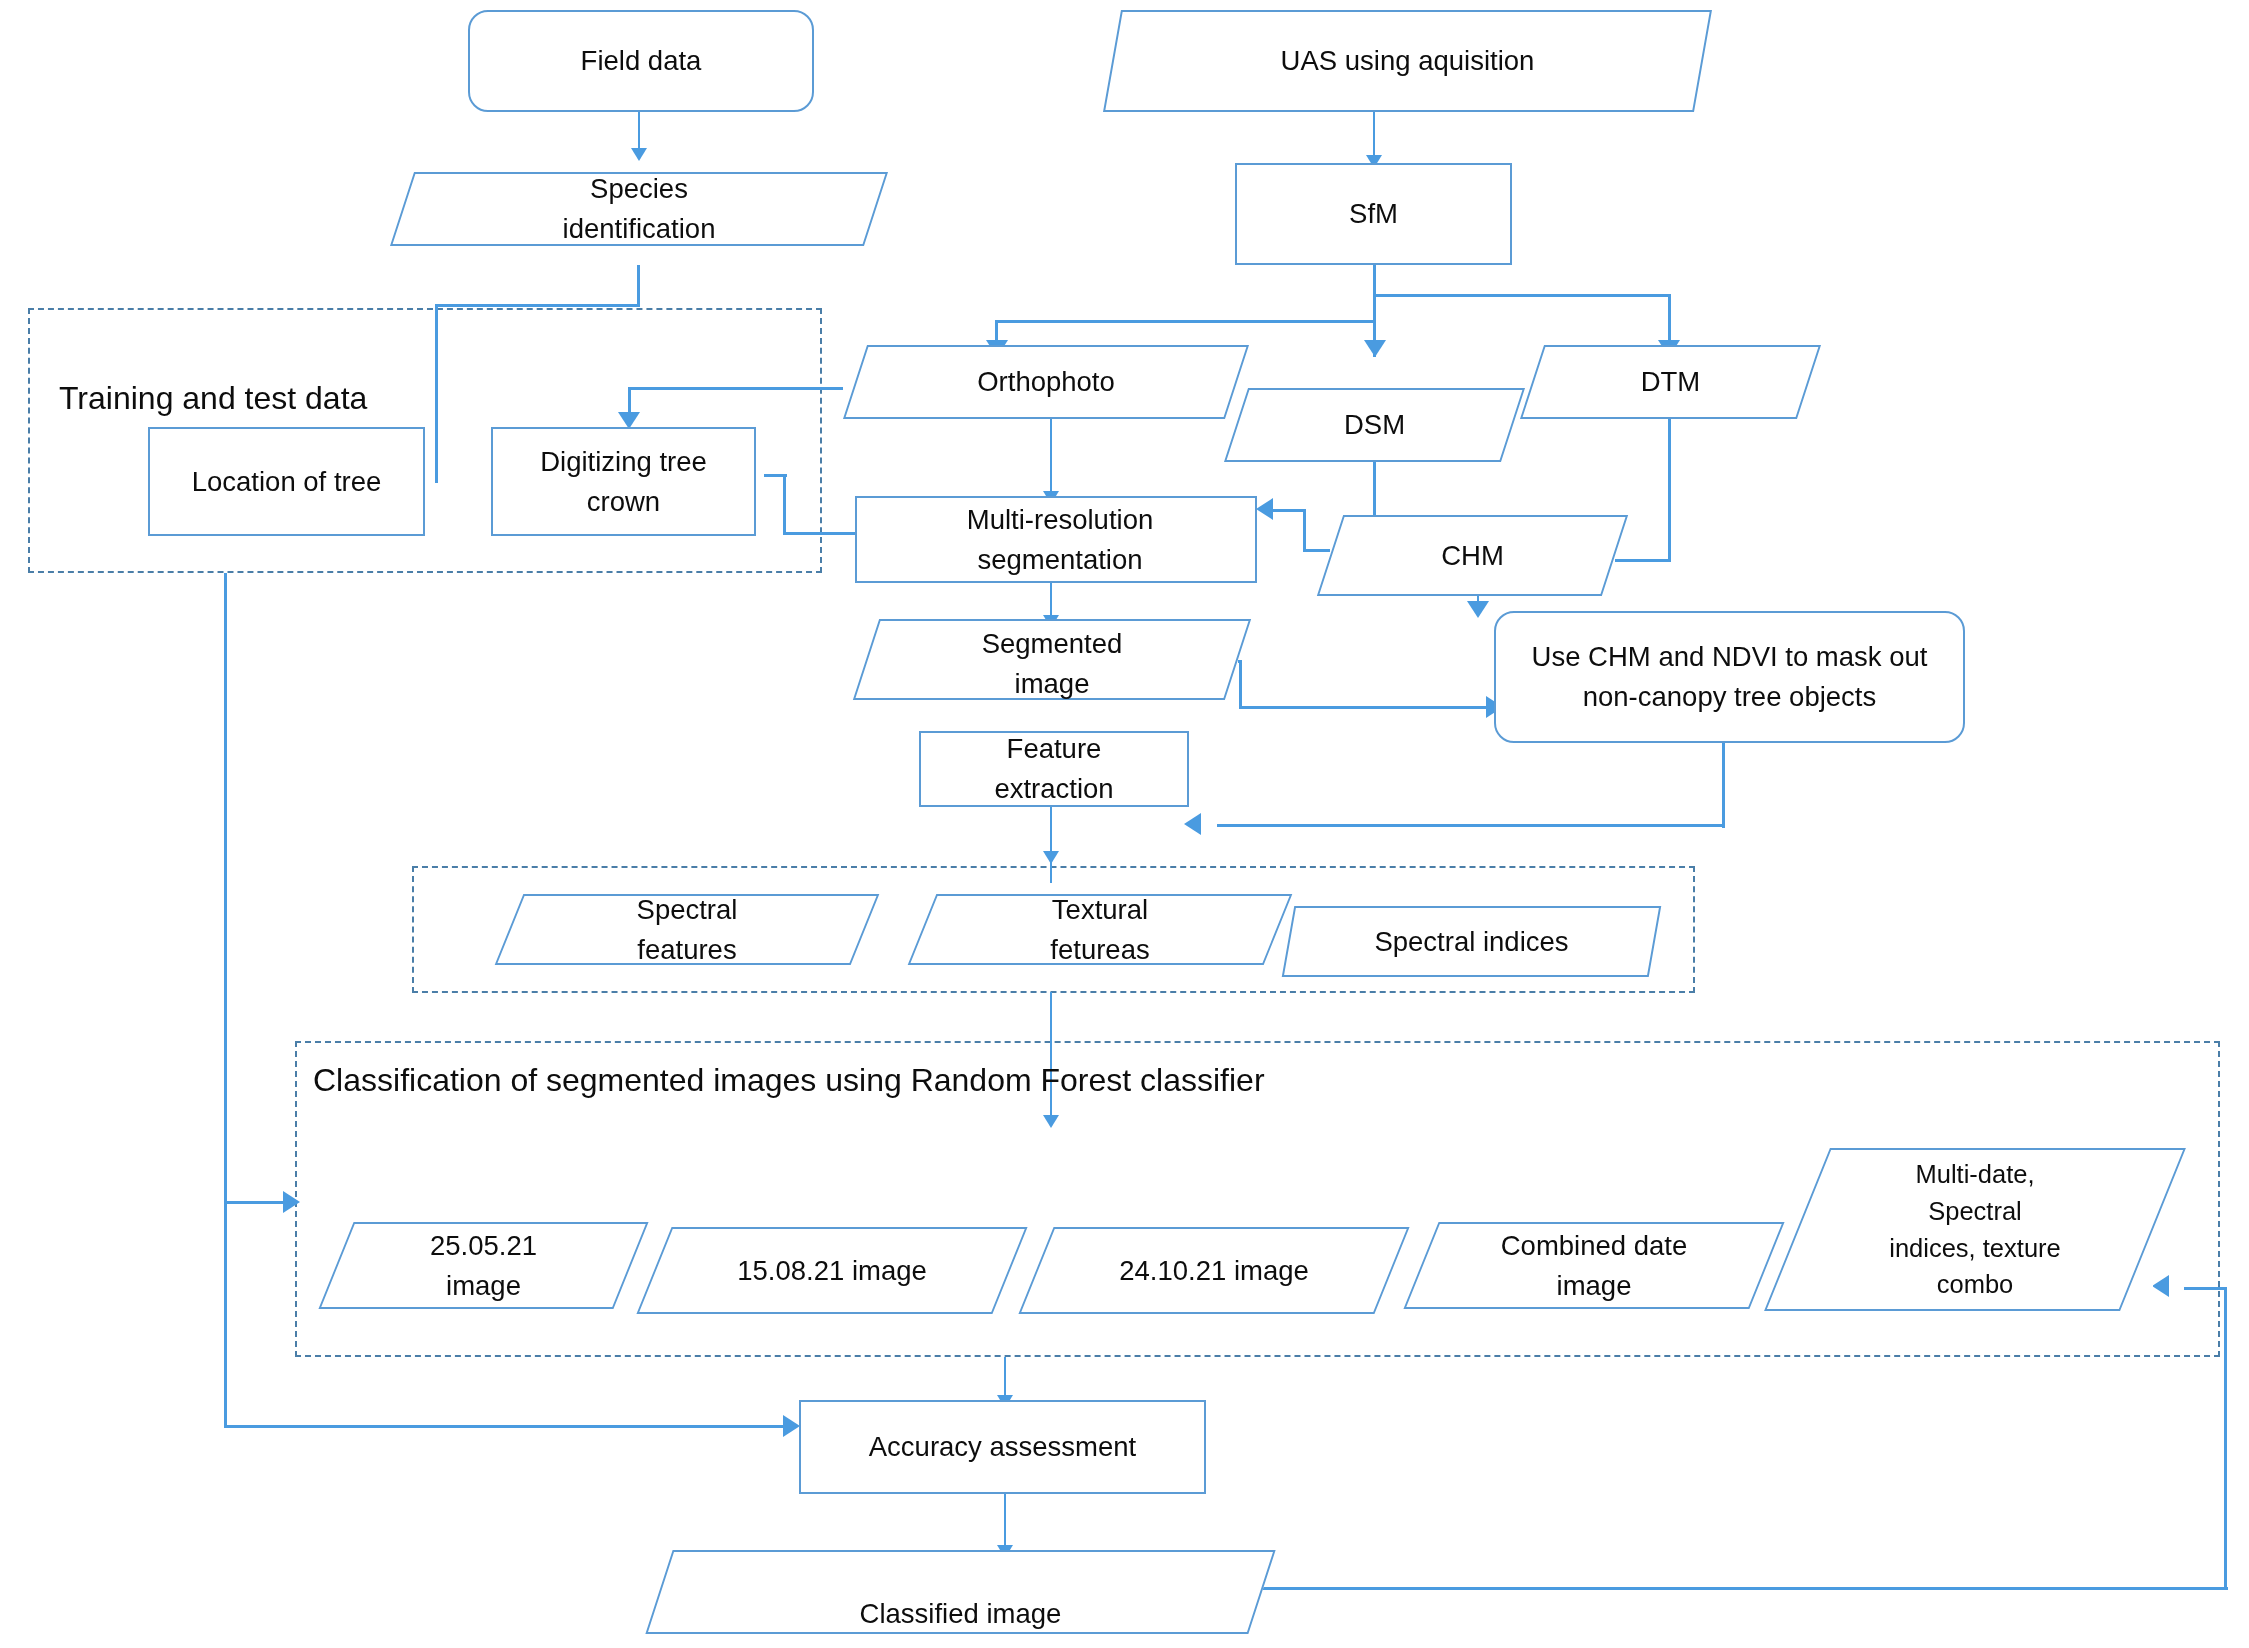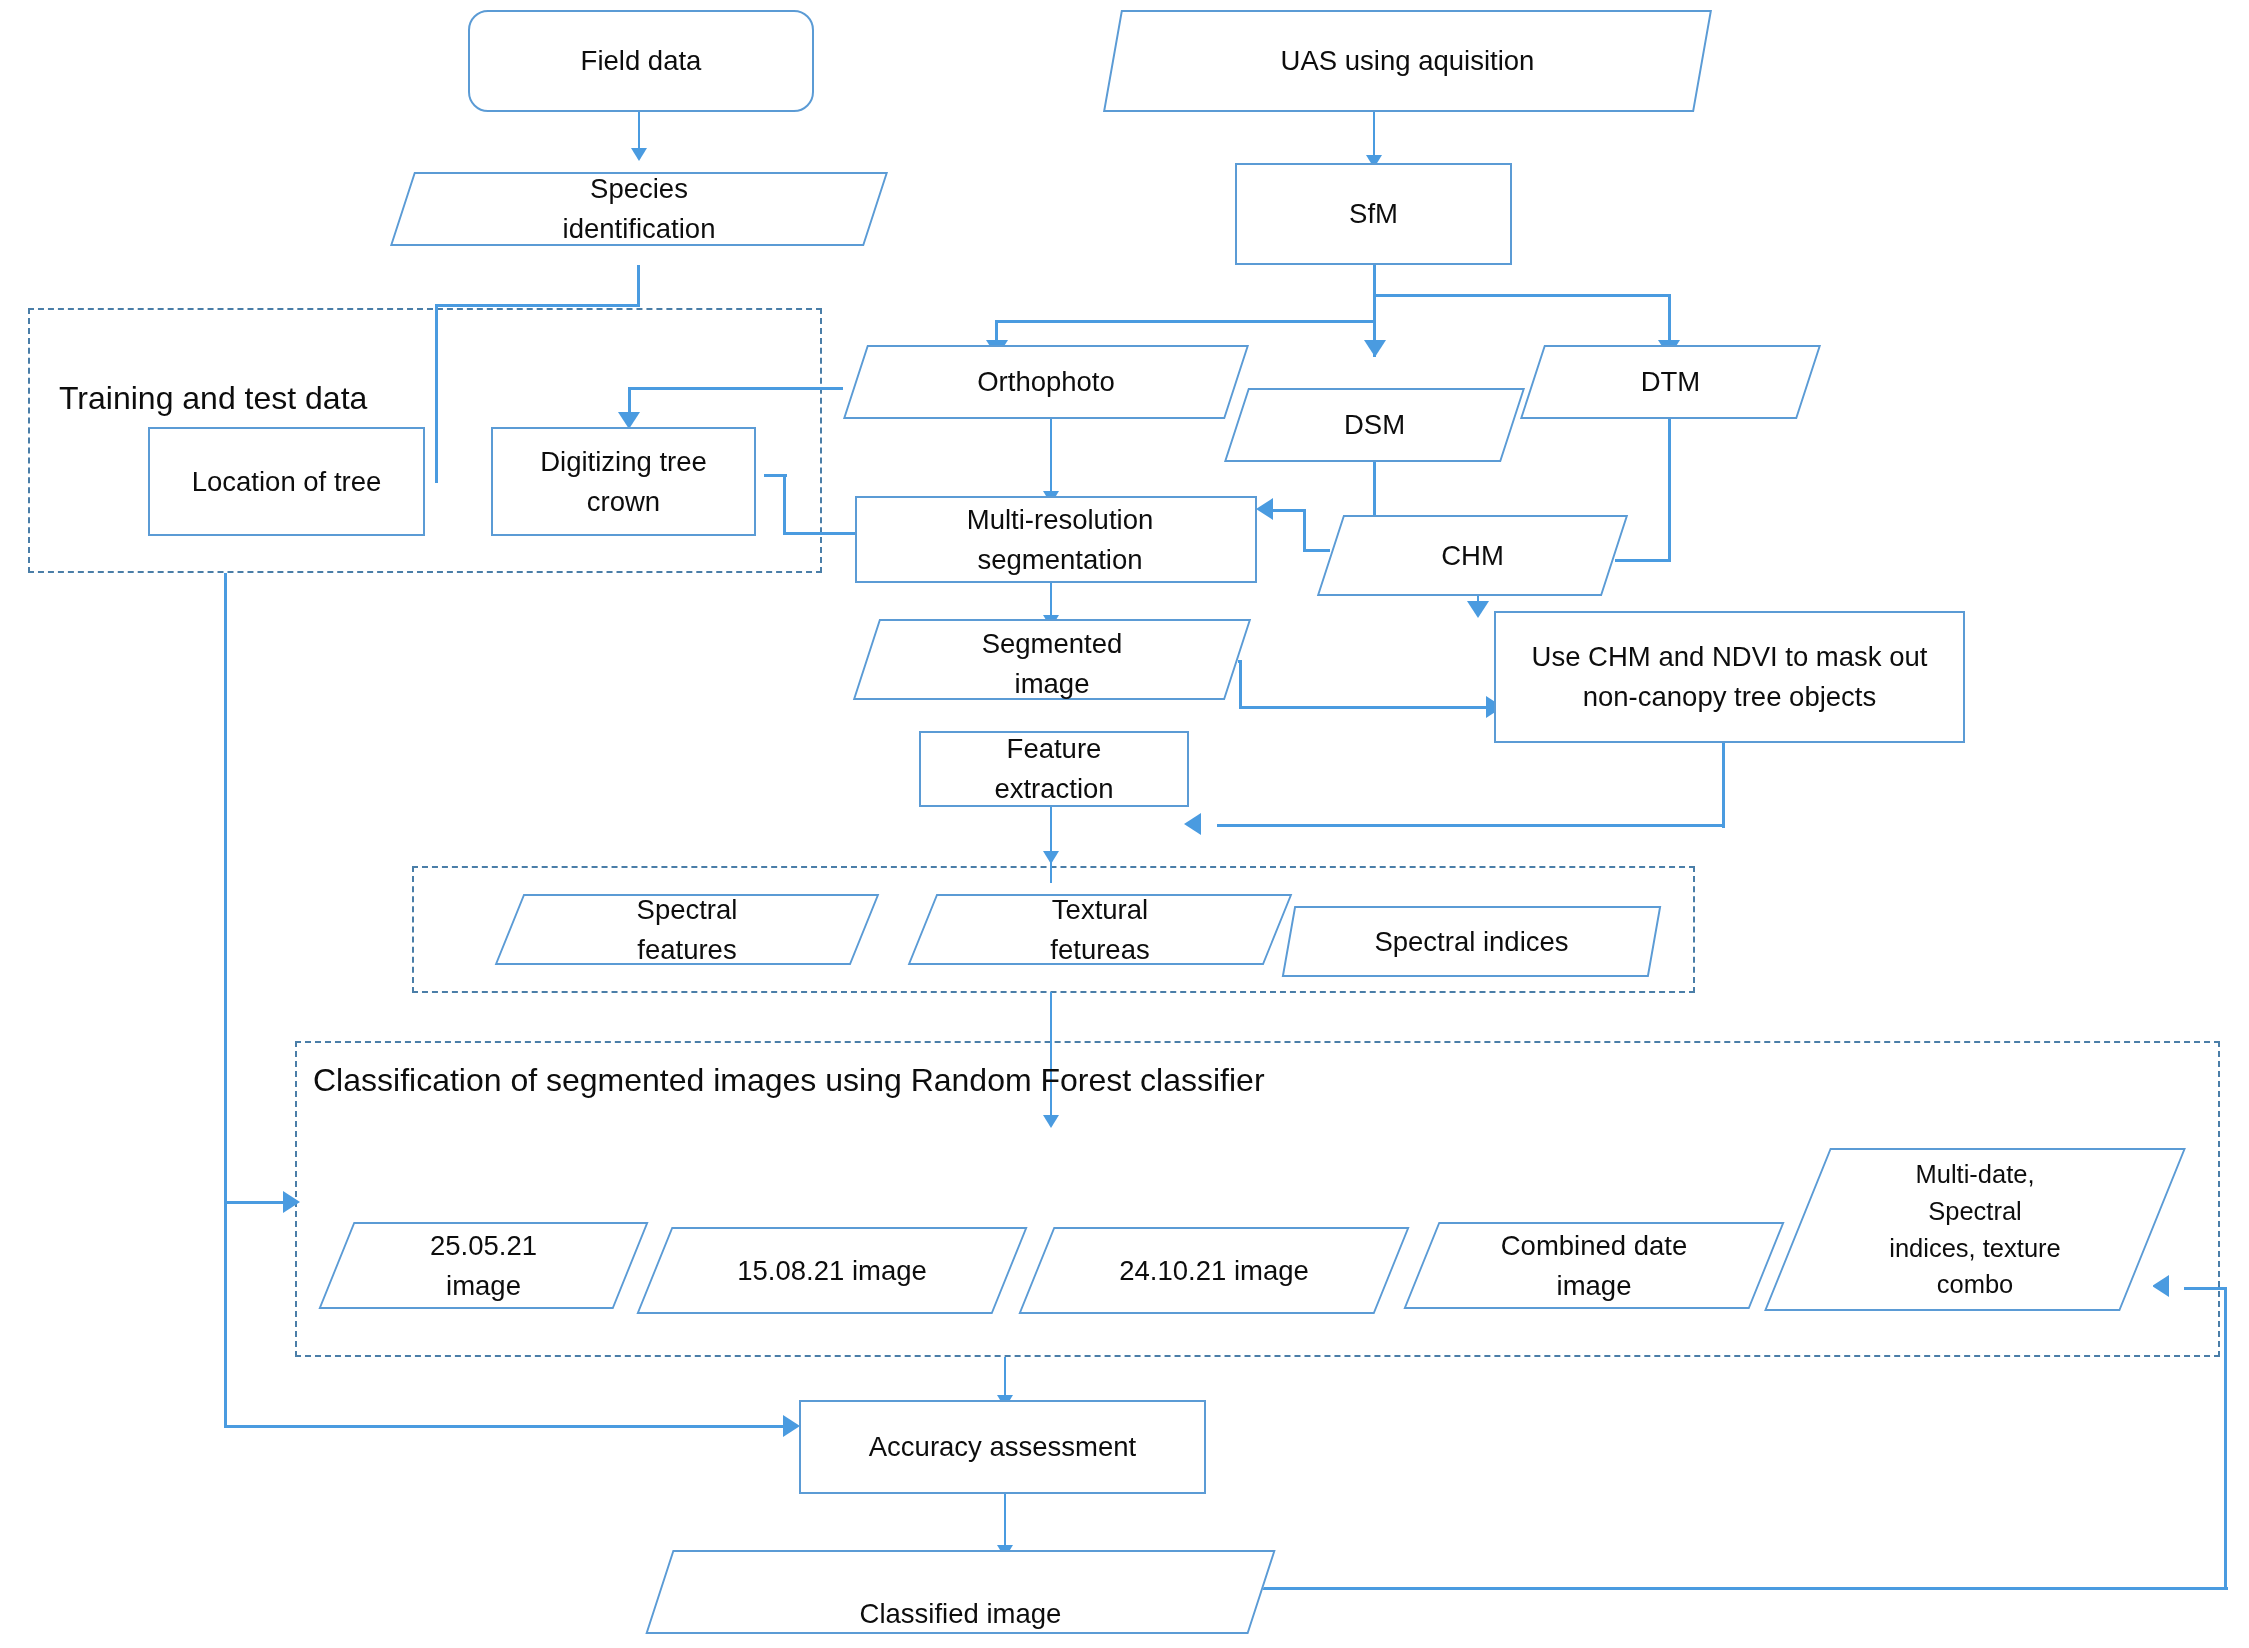--- a/index.html
+++ b/index.html
@@ -218,21 +218,21 @@
     <span class="lbl" style="white-space:pre-line;">Multi-resolution
 segmentation</span>
   </div>
 
   <div class="node para sk18 fs-lg" style="left:866px;top:619px;width:372px;height:81px;">
     <span class="pshape"></span>
     <span class="lbl" style="white-space:pre-line;margin-top:8px;">Segmented
 image</span>
   </div>
 
-  <div class="node rect fs-lg" style="left:1494px;top:611px;width:471px;height:132px;">
+  <div class="node rect fs-lg" style="left:1494px;top:611px;width:471px;height:132px;border-radius:20px;">
     <span class="lbl" style="white-space:pre-line;">Use CHM and NDVI to mask out
 non-canopy tree objects</span>
   </div>
 
   <div class="node rect fs-lg" style="left:919px;top:731px;width:270px;height:76px;">
     <span class="lbl" style="white-space:pre-line;">Feature
 extraction</span>
   </div>
 
   <div class="node para sk22 fs-lg" style="left:509px;top:894px;width:356px;height:71px;">

